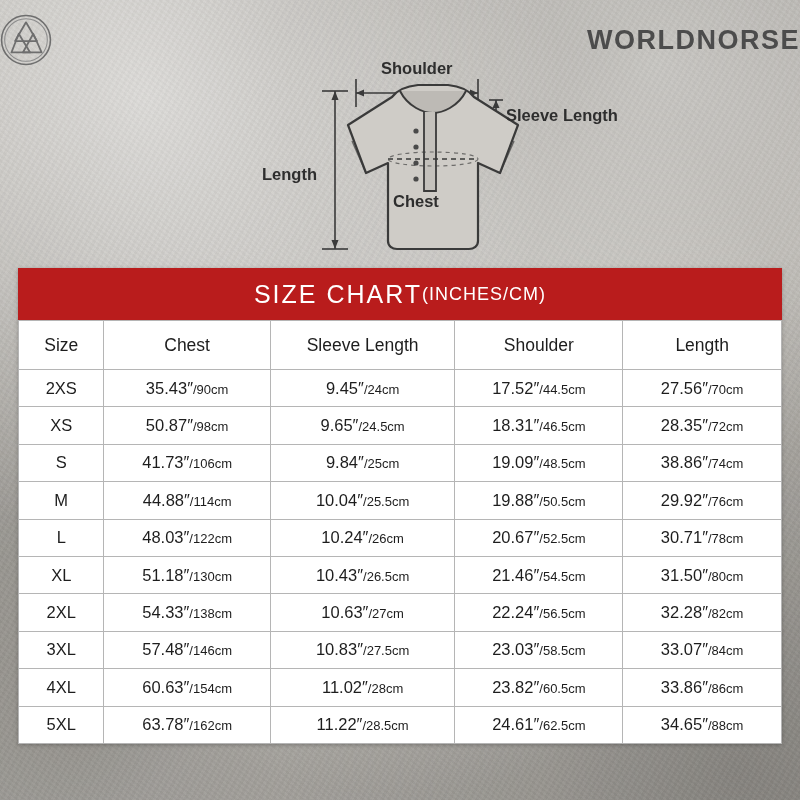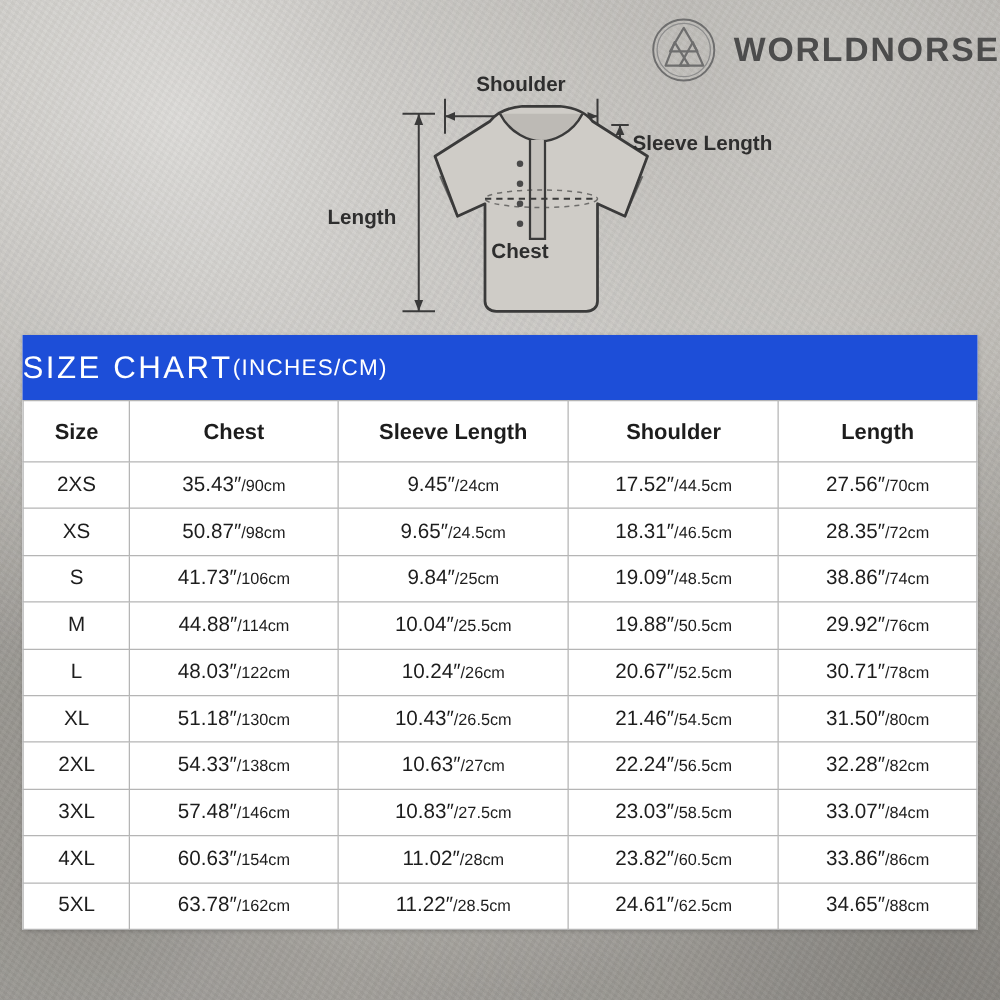--- a/index.html
+++ b/index.html
@@ -36,21 +36,21 @@
   }
 
   
   .brand {
     position: absolute;
     top: 14px;
     left: 0;
     right: 0;
     display: flex;
     align-items: center;
-    justify-content: flex-end;
+    justify-content: space-between;
     gap: 14px;
   }
   .brand-mark {
     width: 52px;
     height: 52px;
     display: block;
   }
   .brand-name {
     font-size: 27px;
     font-weight: bold;
@@ -81,24 +81,25 @@
   
   .card {
     position: absolute;
     left: 18px;
     top: 268px;
     width: 764px;
     background: #ffffff;
     box-shadow: 0 1px 4px rgba(0,0,0,0.25);
   }
   .card-header {
-    background: #1d4ed8;
+    background: #b91c1c;
     height: 52px;
     display: flex;
     align-items: center;
+    justify-content: center;
     color: #ffffff;
   }
   .card-header .t1 {
     font-size: 25px;
     letter-spacing: 2px;
   }
   .card-header .t2 {
     font-size: 18px;
     letter-spacing: 1px;
   }
@@ -107,21 +108,21 @@
     width: 100%;
     background: #fff;
   }
   th, td {
     border: 1px solid #b5b5b5;
     text-align: center;
     color: #1d1d1d;
   }
   thead th {
     font-size: 17.5px;
-    font-weight: bold;
+    font-weight: normal;
     height: 48px;
     padding: 0 4px;
   }
   tbody td {
     height: 36.4px;
     font-size: 16.5px;
     padding: 0 4px;
   }
   tbody td.size-cell { font-size: 16.5px; }
   td .unit, th .unit { font-size: 13px; }

